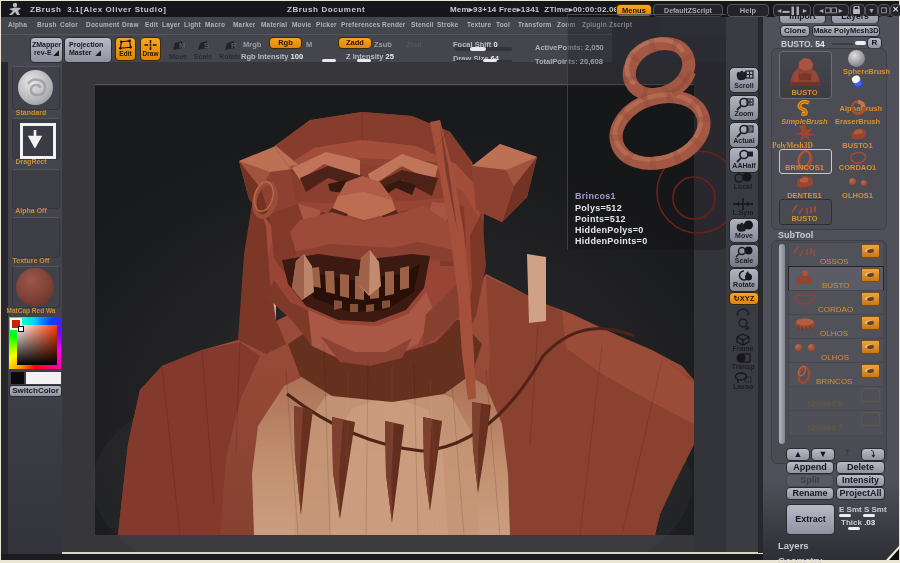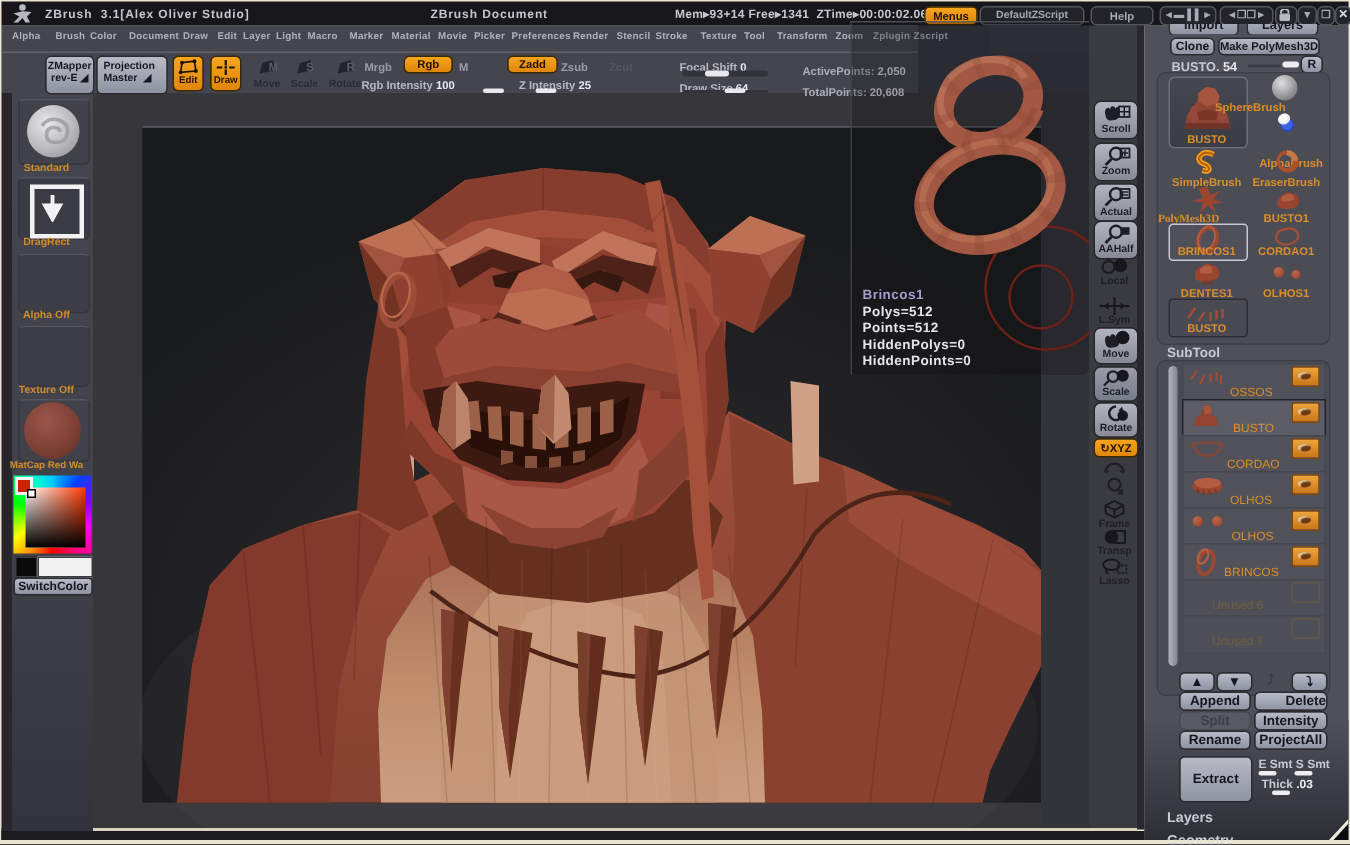--- a/index.html
+++ b/index.html
@@ -300,35 +300,35 @@
   <svg class="abs" style="left:785px;top:56px;" width="40" height="32" viewBox="0 0 40 32">
     <path d="M13 12 L14 6 L19 2 L25 3 L28 8 L27 13 L31 16 L34 22 L35 30 L5 30 L6 22 L9 16 Z" fill="#8e4434"></path>
     <path d="M14 6 L19 2 L25 3 L28 8 L27 13 L20 15 L14 12 Z" fill="#a55540"></path>
     <path d="M13 19 L20 17 L27 19 L26 24 L14 24 Z" fill="#7a3527"></path>
     <path d="M5 30 L35 30 L34 26 L6 26 Z" fill="#713426"></path>
     <path d="M9 16 L14 13 L13 19 L14 24 L10 26 L7 22 Z" fill="#96493a"></path>
     <path d="M31 16 L27 13 L27 19 L26 24 L30 26 L33 22 Z" fill="#96493a"></path>
   </svg>
   <div class="olabel" style="left:779px;top:88px;width:51px;font-size:7.5px;">BUSTO</div>
   <div class="abs" style="left:848px;top:50px;width:17px;height:17px;border-radius:50%;background:radial-gradient(circle at 38% 32%,#e0e0e2,#9a9a9c 55%,#5e5e62);"></div>
-  <div class="olabel" style="left:809px;top:67px;width:49px;font-size:7.5px;">SphereBrush</div>
+  <div class="olabel" style="left:842px;top:67px;width:49px;font-size:7.5px;">SphereBrush</div>
   <svg class="abs" style="left:849px;top:74px;" width="18" height="18" viewBox="0 0 18 18">
     <g transform="rotate(-28 9 9)">
       <rect x="4.5" y="5" width="9" height="9" rx="4.5" fill="#2a49c0"></rect>
       <rect x="5.2" y="5.5" width="7.6" height="7" rx="3.8" fill="#3f63e8"></rect>
       <ellipse cx="9" cy="4.8" rx="4.2" ry="3.6" fill="#e8ecf4"></ellipse>
       <ellipse cx="8.6" cy="4.2" rx="3" ry="2.5" fill="#ffffff"></ellipse>
     </g>
   </svg>
   <div class="olabel" style="left:833px;top:104px;width:49px;font-size:7.5px;text-align:right;">AlphaBrush</div>
   <svg class="abs" style="left:796px;top:100px;" width="18" height="17" viewBox="0 0 18 17">
     <path d="M13 3 q-6 -3 -9 1 q-2 3 2 5 q4 1.5 4 3.5 q0 2.5 -4.5 1" fill="none" stroke="#f8a018" stroke-width="3.6"></path>
     <path d="M13 3 q-6 -3 -9 1 q-2 3 2 5 q4 1.5 4 3.5 q0 2.5 -4.5 1" fill="none" stroke="#b86408" stroke-width="1.4"></path>
   </svg>
-  <div class="olabel" style="left:779px;top:117px;width:51px;font-size:7.5px;">SimpleBrush</div>
+  <div class="olabel" style="left:779px;top:117px;width:51px;font-size:7.5px;font-style:italic;">SimpleBrush</div>
   <svg class="abs" style="left:849px;top:99px;" width="19" height="18" viewBox="0 0 19 18">
     <path d="M9 1 a7.5 7.5 0 1 0 8 7 l-4 .5 a4.5 4.5 0 1 1 -5 -4.5 z" fill="#a85030"></path>
     <path d="M9 1 a7.5 7.5 0 0 1 7.5 6.5 l-4 1 a4.5 4.5 0 0 0 -4 -4z" fill="#c87848"></path>
   </svg>
   <div class="olabel" style="left:833px;top:117px;width:49px;font-size:7.5px;">EraserBrush</div>
   <svg class="abs" style="left:794px;top:124px;" width="22" height="18" viewBox="0 0 22 18">
     <path d="M11 0 L13 6 L19 3 L15 9 L22 11 L14 12 L17 18 L11 13 L6 18 L8 11 L0 10 L8 8 L5 2 Z" fill="#9c4632"></path>
   </svg>
   <div class="olabel" style="left:767px;top:141px;width:51px;font-size:7.5px;font-family:Liberation Serif, serif;">PolyMesh3D</div>
   <svg class="abs" style="left:849px;top:126px;" width="19" height="15" viewBox="0 0 19 15">
@@ -413,21 +413,21 @@
   <div class="abs" style="left:861px;top:388px;width:17px;height:12px;border:1px solid #6e5e3e;border-radius:2px;opacity:.6;"></div>
   <div class="abs" style="left:788px;top:410px;width:94px;height:24px;background:#4f4f58;border:1px solid #48484f;"></div>
     <div class="stlabel" style="left:808px;top:423px;color:#6e5e3e;">Unused&nbsp;7</div>
   <div class="abs" style="left:861px;top:412px;width:17px;height:12px;border:1px solid #6e5e3e;border-radius:2px;opacity:.6;"></div>
 
   <div class="pbtn" style="left:786px;top:448px;width:22px;height:11px;line-height:11px;">▲</div>
   <div class="pbtn" style="left:811px;top:448px;width:22px;height:11px;line-height:11px;">▼</div>
   <div class="abs" style="left:836px;top:448px;width:22px;height:11px;text-align:center;color:#3a3a44;font-size:9px;line-height:11px;font-weight:bold;">⤴</div>
   <div class="pbtn" style="left:861px;top:448px;width:22px;height:11px;line-height:11px;">⤵</div>
   <div class="pbtn" style="left:786px;top:461px;width:46px;height:11px;line-height:11px;">Append</div>
-  <div class="pbtn" style="left:836px;top:461px;width:47px;height:11px;line-height:11px;text-align:right;">Delete</div>
+  <div class="pbtn" style="left:836px;top:461px;width:47px;height:11px;line-height:11px;">Delete</div>
   <div class="pbtn" style="left:786px;top:474px;width:46px;height:11px;line-height:11px;background:#5a5a64;color:#3e3e48;border-color:#46464e;">Split</div>
   <div class="pbtn" style="left:836px;top:474px;width:47px;height:11px;line-height:11px;">Intensity</div>
   <div class="pbtn" style="left:786px;top:487px;width:46px;height:11px;line-height:11px;">Rename</div>
   <div class="pbtn" style="left:836px;top:487px;width:47px;height:11px;line-height:11px;">ProjectAll</div>
   <div class="pbtn" style="left:786px;top:504px;width:47px;height:29px;line-height:29px;">Extract</div>
   <div class="txt" style="left:839px;top:505px;font-size:8px;font-weight:bold;color:#c9c9d2;">E&nbsp;Smt&nbsp;S&nbsp;Smt</div>
   <div class="abs" style="left:839px;top:514px;width:12px;height:3px;background:#ededf2;border-radius:2px;"></div>
   <div class="abs" style="left:863px;top:514px;width:12px;height:3px;background:#ededf2;border-radius:2px;"></div>
   <div class="txt" style="left:841px;top:518px;font-size:8px;font-weight:bold;color:#c9c9d2;">Thick&nbsp;<span style="color:#efeff5">.03</span></div>
   <div class="abs" style="left:848px;top:527px;width:12px;height:3px;background:#ededf2;border-radius:2px;"></div>

